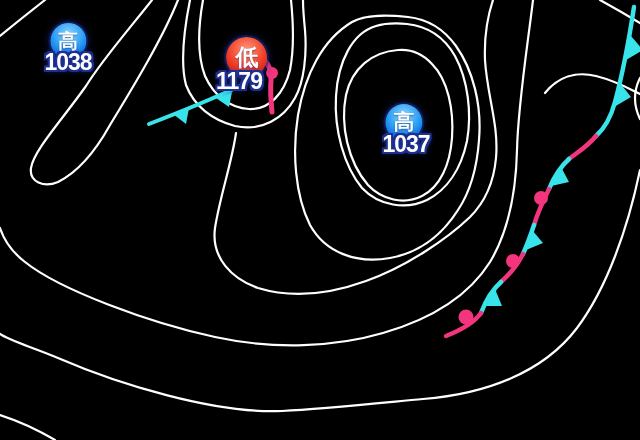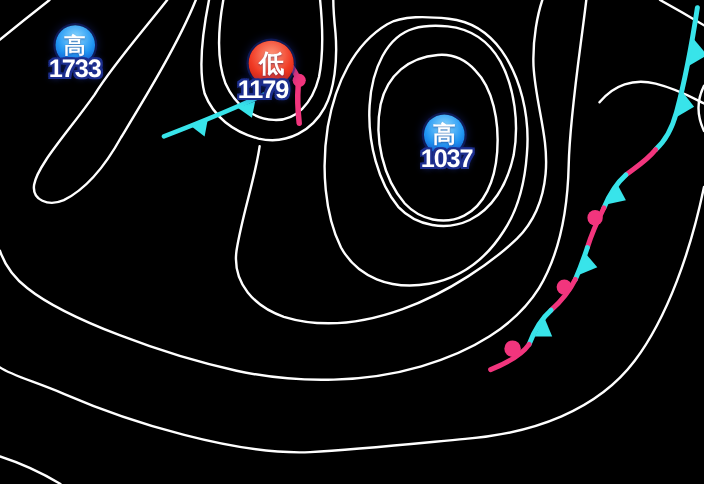--- a/index.html
+++ b/index.html
@@ -72,21 +72,21 @@
       <circle stroke="none" cx="541" cy="198" r="7" fill="#f2357d"></circle>
       <circle stroke="none" cx="513" cy="261" r="7" fill="#f2357d"></circle>
       <circle stroke="none" cx="466" cy="317" r="7.5" fill="#f2357d"></circle>
     </g>
   </svg>
 
   <div class="sys" style="left: 68px; top: 23px;">
     <div class="ball" style="height: 36px; width: 36px; font-size: 20px; background: radial-gradient(circle at 50% 32%, rgb(143, 217, 255) 0%, rgb(33, 150, 243) 55%, rgb(11, 73, 192) 100%);">
       <span>高</span>
     </div>
-    <div class="val" style="transform: translateX(0px);">1733</div>
+    <div class="val" style="transform: translateX(0px);">1038</div>
   </div>
 
   <div class="sys" style="left: 247px; top: 36.5px;">
     <div class="ball" style="height: 41px; width: 41px; font-size: 23px; background: radial-gradient(circle at 50% 32%, rgb(255, 154, 126) 0%, rgb(240, 58, 36) 55%, rgb(181, 20, 8) 100%);">
       <span>低</span>
     </div>
     <div class="val" style="transform: translateX(-8px);">1179</div>
   </div>
 
   <div class="sys" style="left: 404px; top: 103.5px;">

